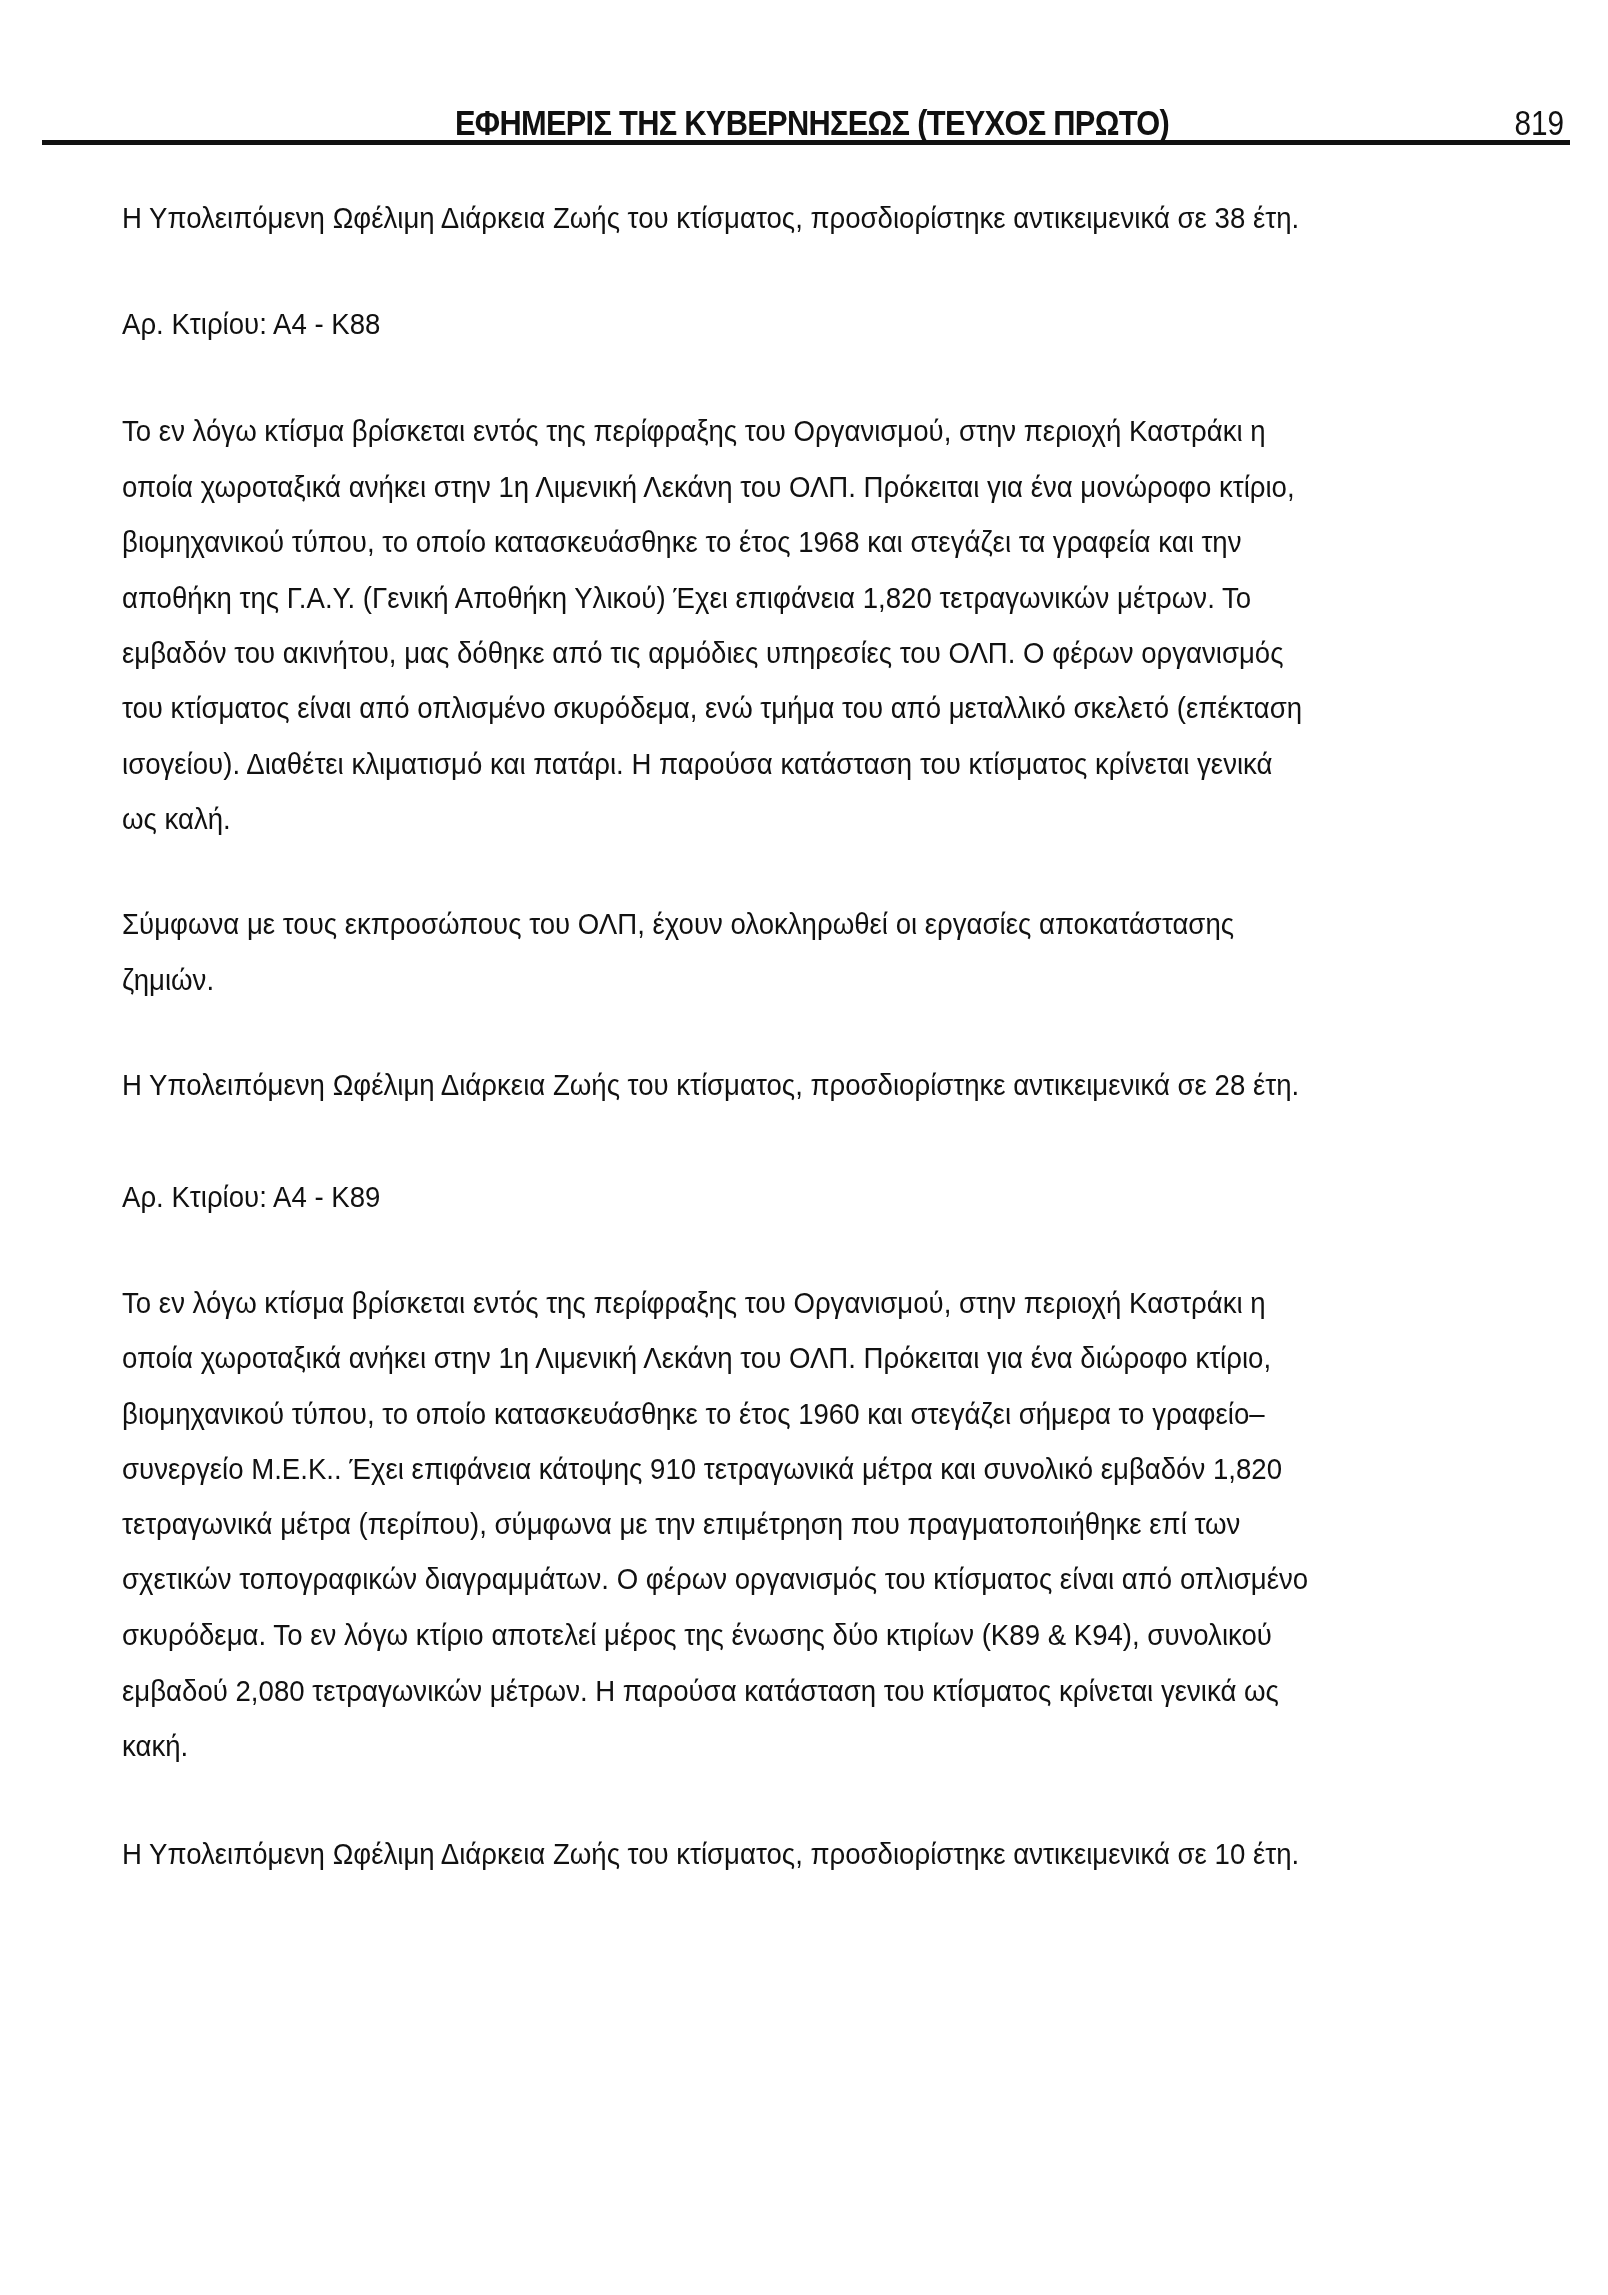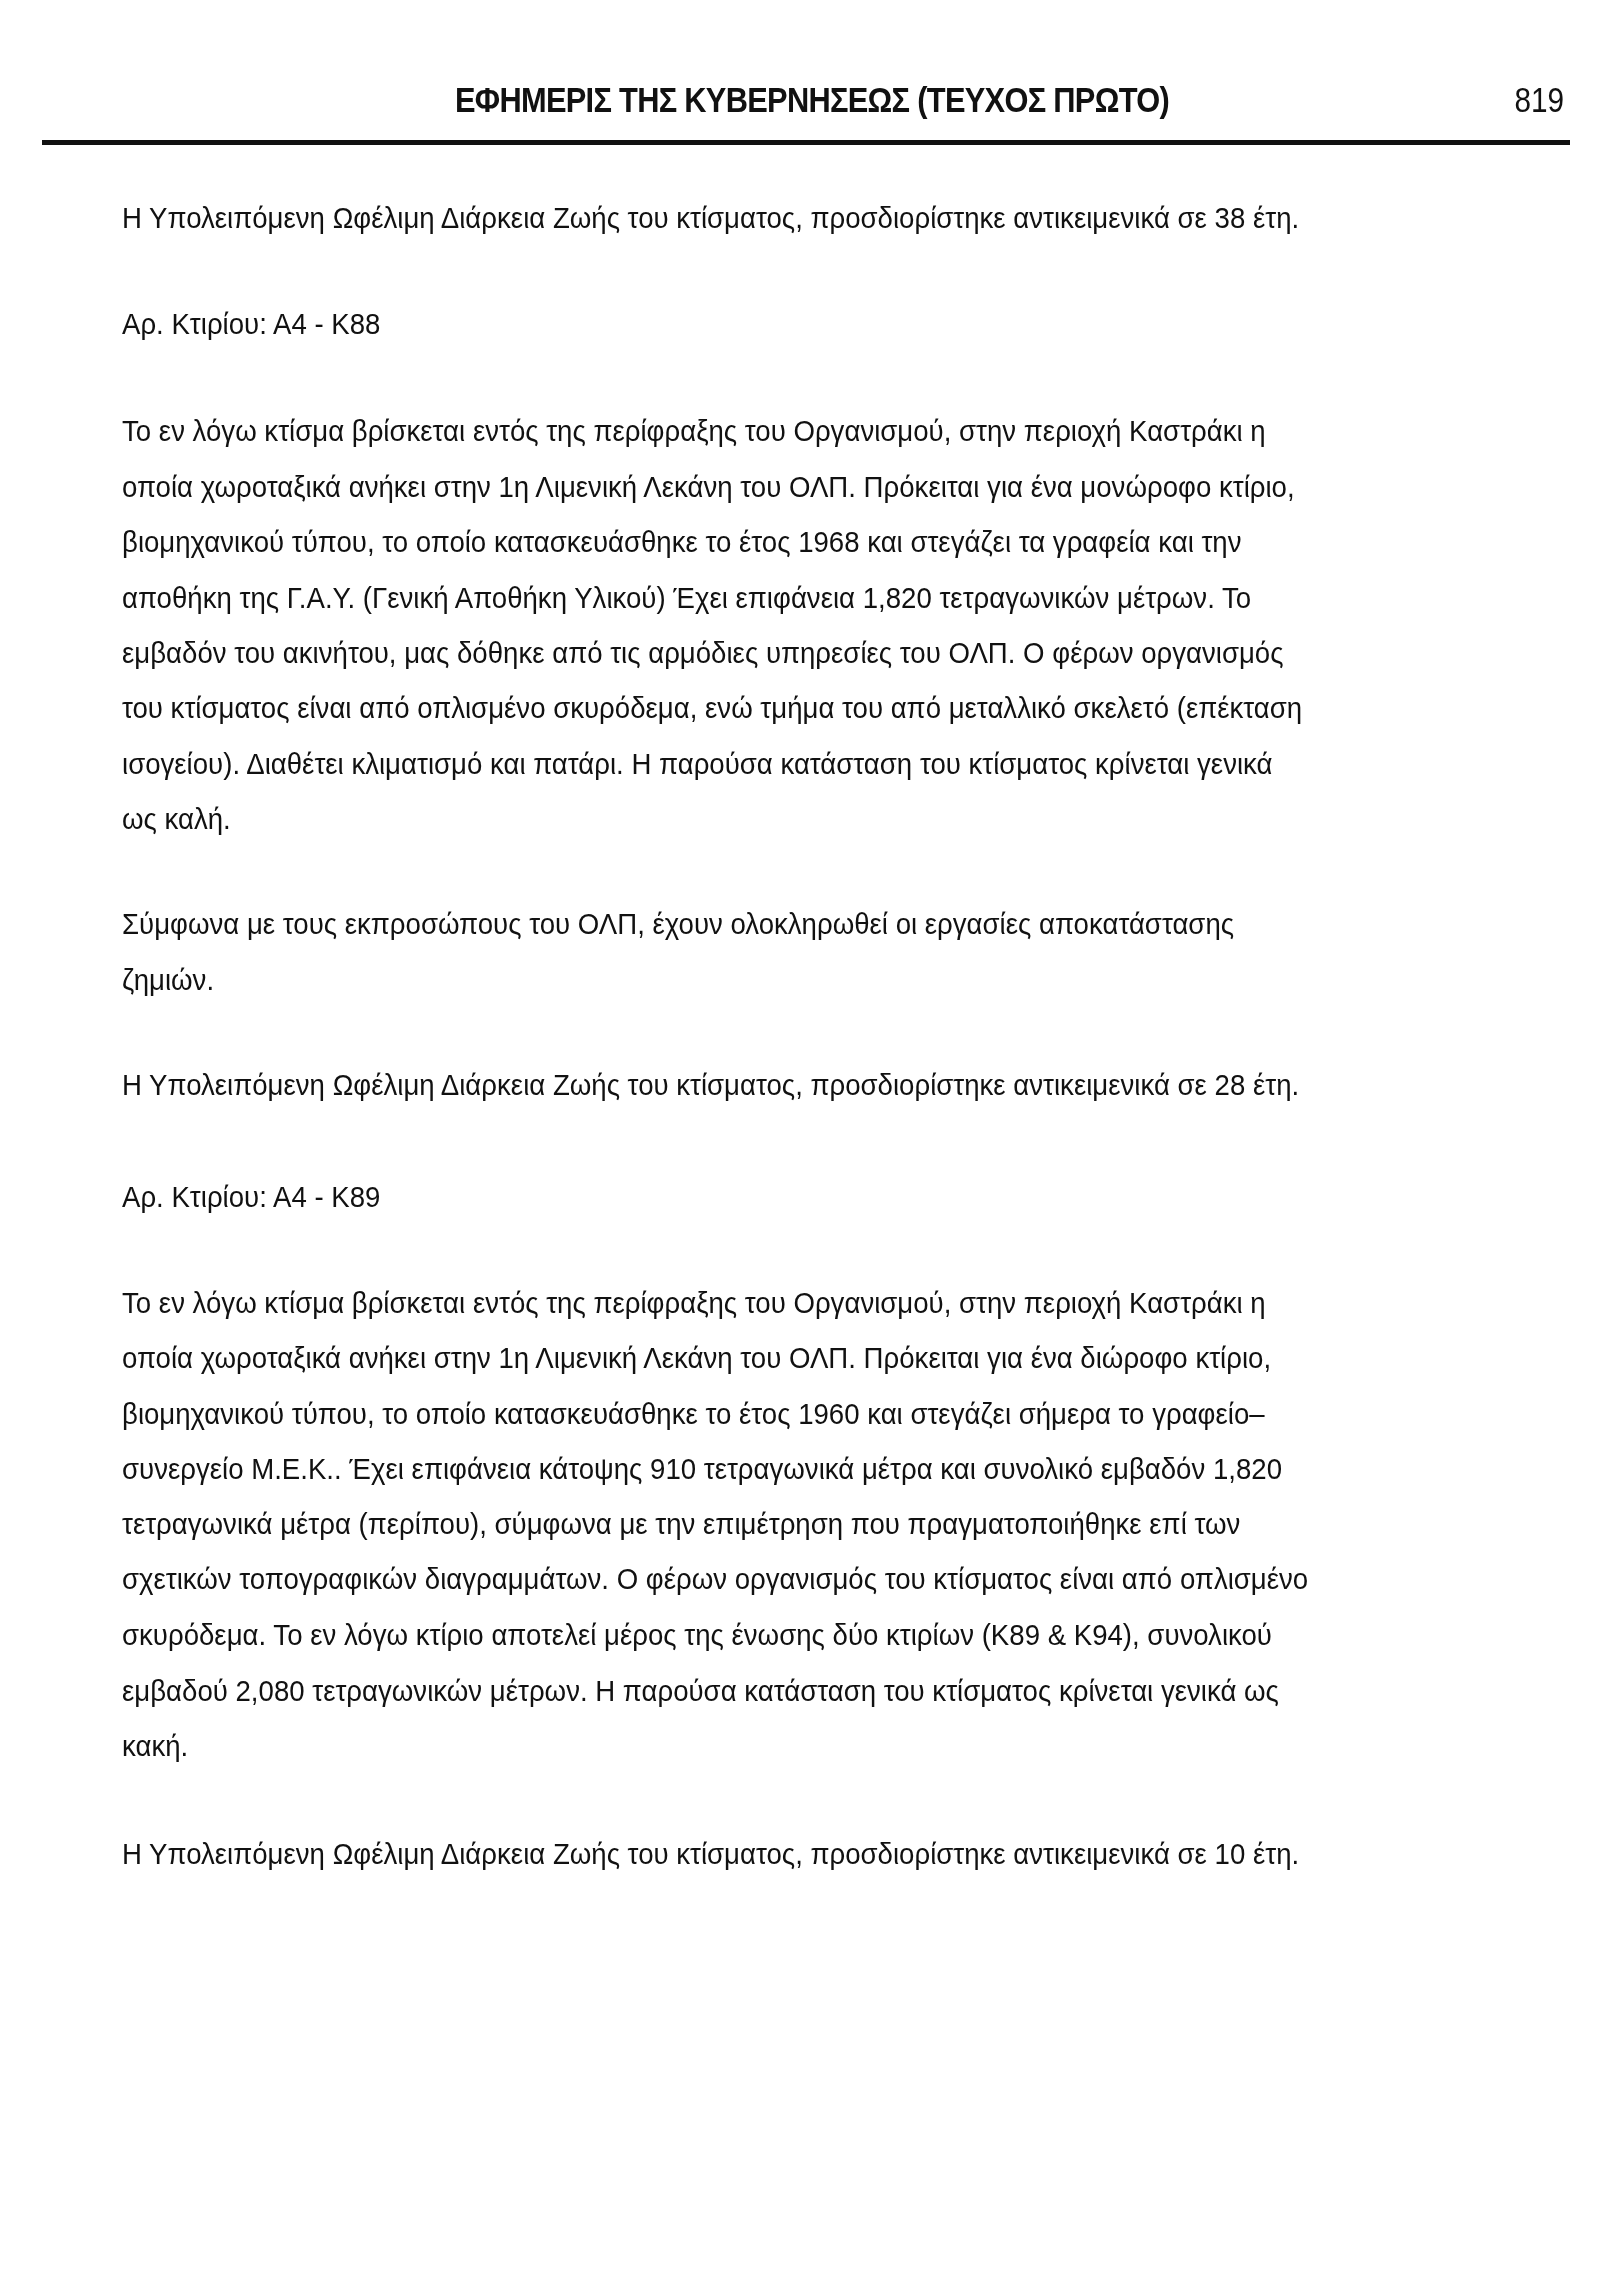--- a/index.html
+++ b/index.html
@@ -1,18 +1,18 @@
 <!DOCTYPE html>
 <html style="font-size:13px"><head>
 <meta charset="utf-8">
 <style>
   html, body { margin:0; padding:0; background:#fff; }
   body { width:1609px; height:2295px; position:relative; overflow:hidden;
          font-family:"Liberation Sans", sans-serif; color:#111; }
-  .header { position:absolute; left:56px; top:80px; width:1512px; height:48px; }
+  .header { position:absolute; left:56px; top:103px; width:1512px; height:48px; }
   .header-title { position:absolute; left:0; width:1512px; text-align:center; top:0;
          font-size:35px; font-weight:bold; letter-spacing:-0.8px; transform:scaleX(0.88); }
   .page-num { position:absolute; right:0; top:0; font-size:35px; transform:scaleX(0.85); }
   .rule { position:absolute; left:42px; top:140px; width:1528px; height:4.8px; background:#111; }
   .line { position:absolute; left:122px; font-size:30px; white-space:nowrap;
           transform-origin:left center; transform:scaleX(0.92); }
   .heading { font-weight:normal; }
 </style>
 </head>
 <body>

